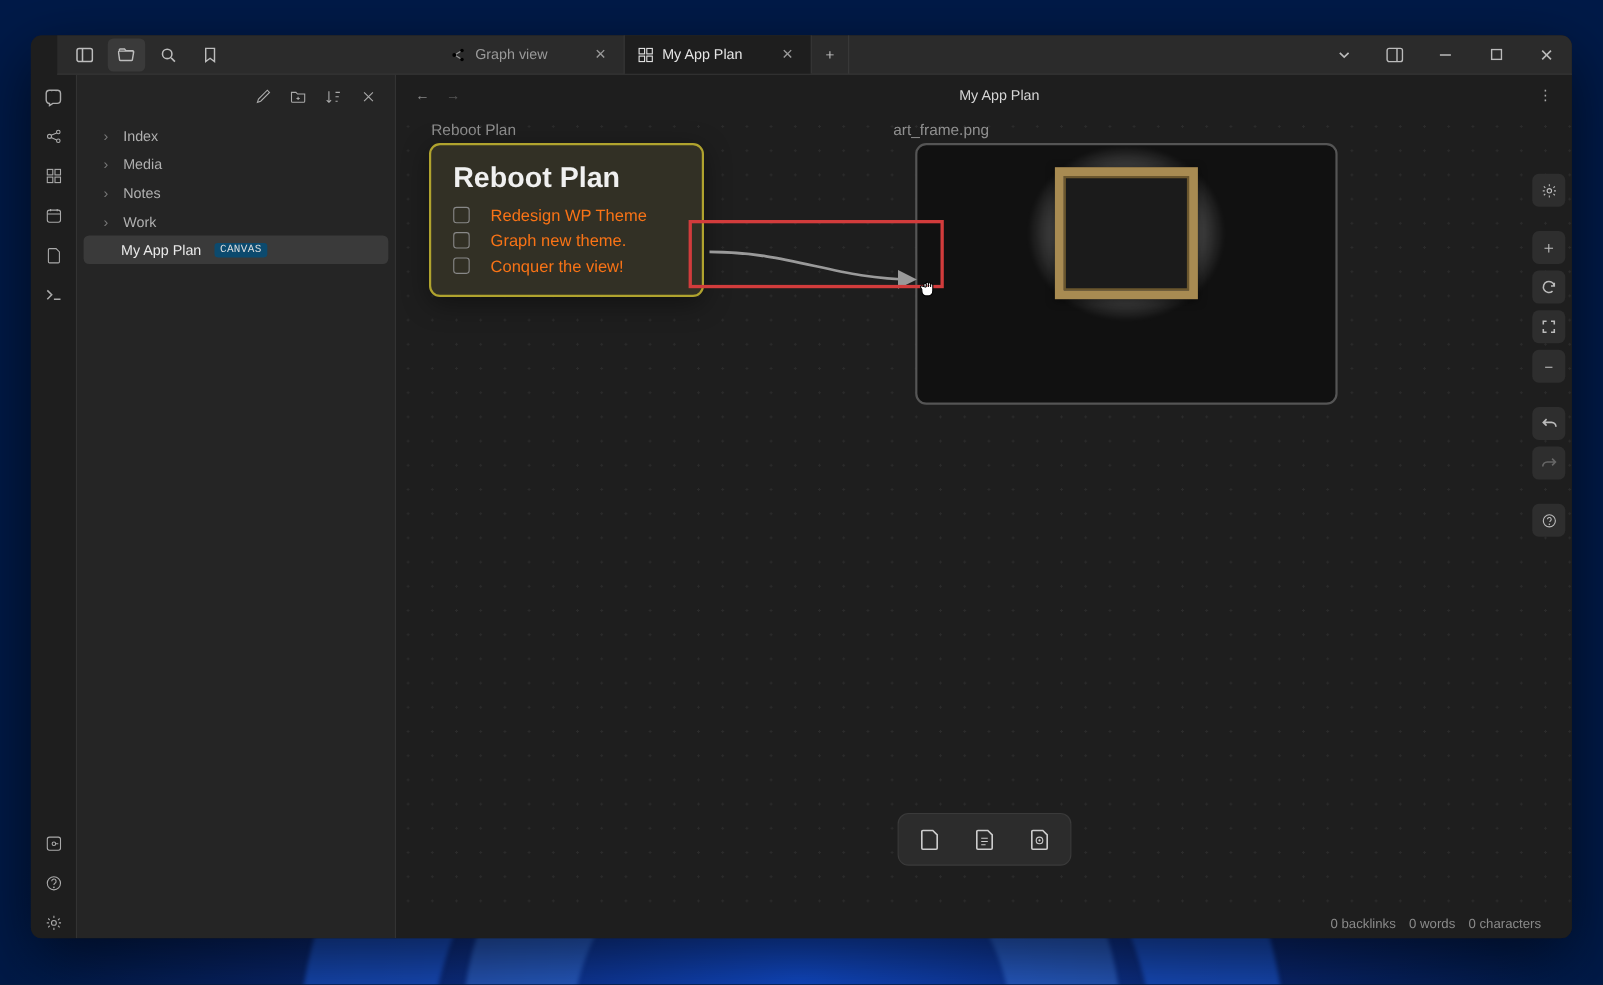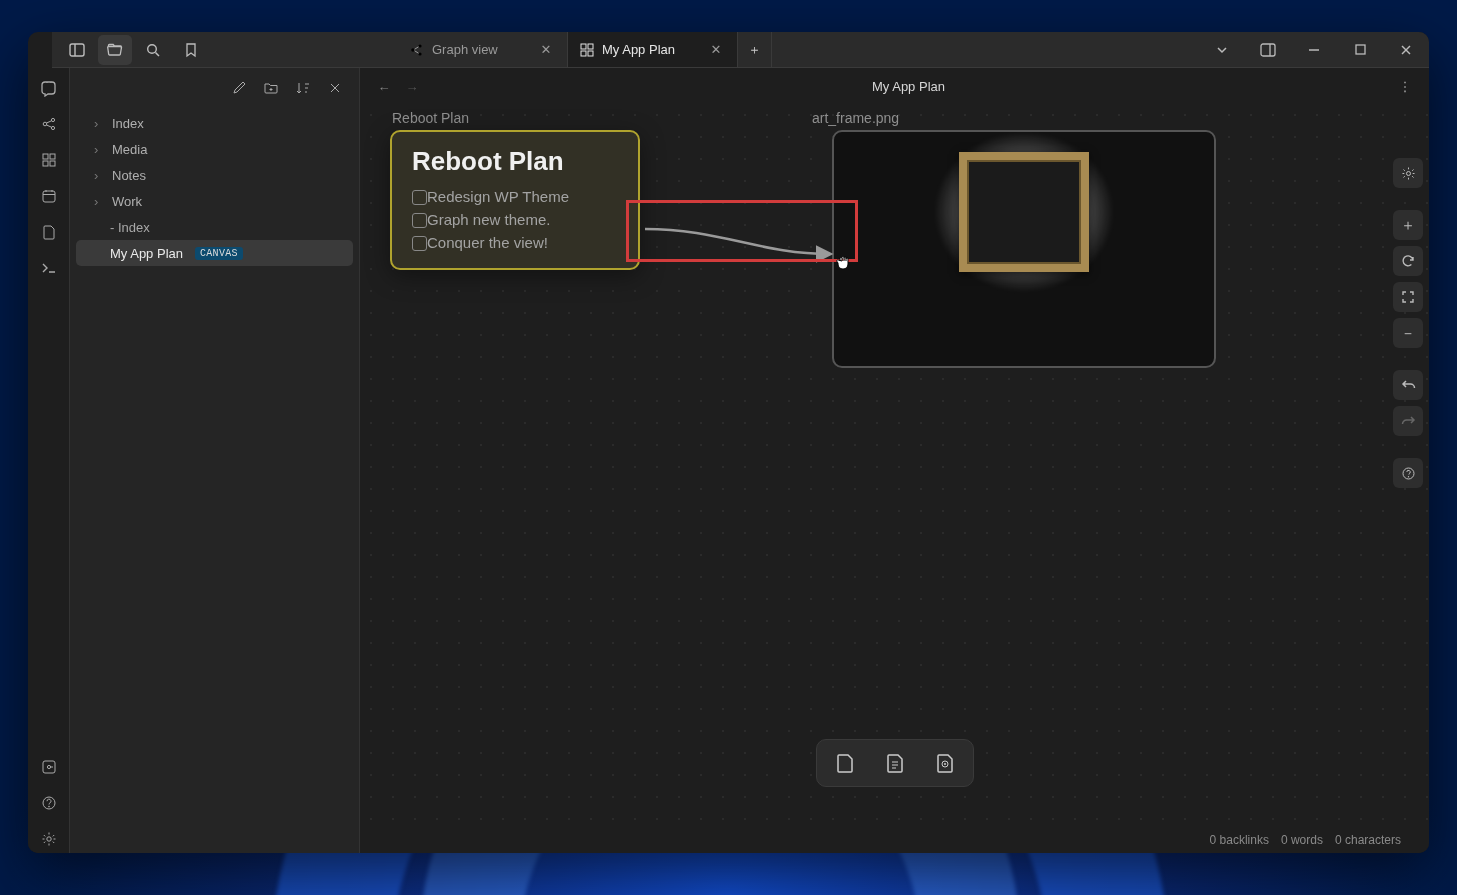--- a/index.html
+++ b/index.html
@@ -81,21 +81,21 @@
   }
 
   .card {
     position:absolute;
     border:2px solid #b0a32e; border-radius:10px;
     background:#323025; color:#e8e8e8;
     padding:14px 20px;
     box-shadow: 0 6px 24px rgba(0,0,0,.4);
   }
   .card h2{ font-size:26px; font-weight:800; margin-bottom:8px; color:#f0f0f0;}
-  .check { display:flex; align-items:flex-end; gap:0; font-size:15px; color:#a3a3a3; padding:3px 0;}
+  .check { display:flex; align-items:flex-start; gap:19px; font-size:15px; color:#f97316; padding:3px 0;}
   .box{ width:15px; height:15px; border:1.5px solid #888; border-radius:3px; }
 
   .img-node{
     position:absolute;
     border:2px solid #555; border-radius:10px;
     background:#111;
     overflow:hidden;
   }
   .spot{
     position:absolute; left:50%; top:0; transform:translateX(-50%);
@@ -338,23 +338,20 @@
             <span>Media</span>
           </div>
         <div class="item">
             <span class="chev">›</span>
             <span>Notes</span>
           </div>
         <div class="item">
             <span class="chev">›</span>
             <span>Work</span>
           </div>
-        <div class="item sub">
-            <span>- Index</span>
-          </div>
         <div class="item sub sel">
           <span>My App Plan</span>
           <span class="badge">CANVAS</span>
         </div>
       </div>
     </div>
 
     <div class="editor">
       <div class="ed-hdr">
         <span class="nav-arrow">←</span>

